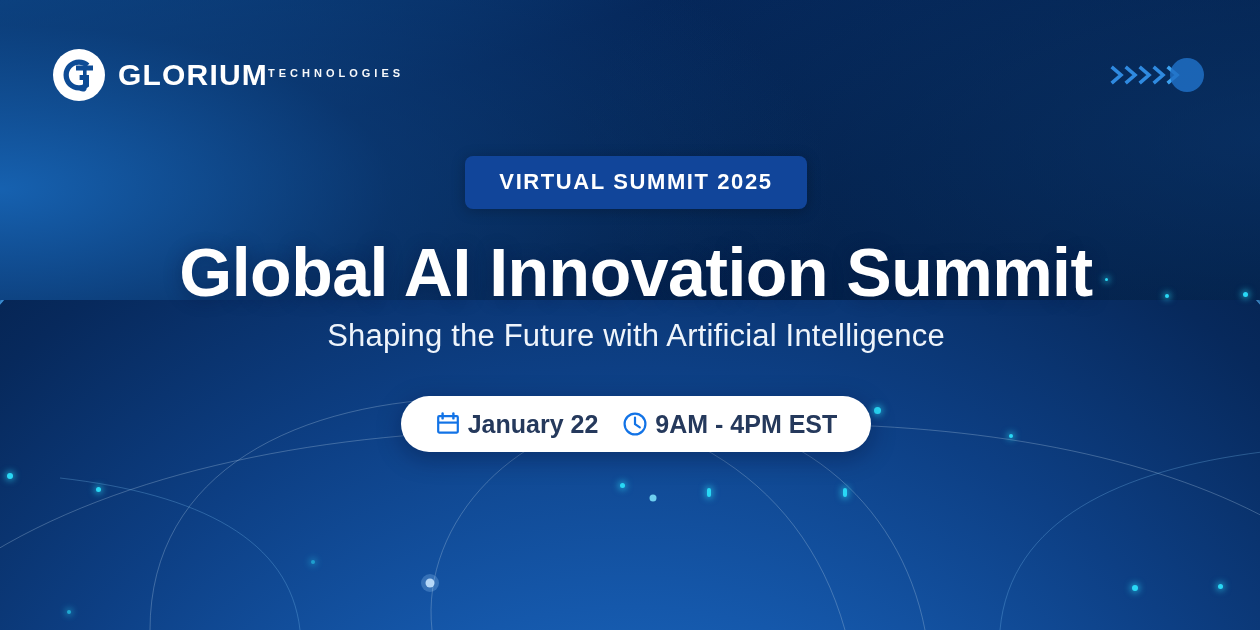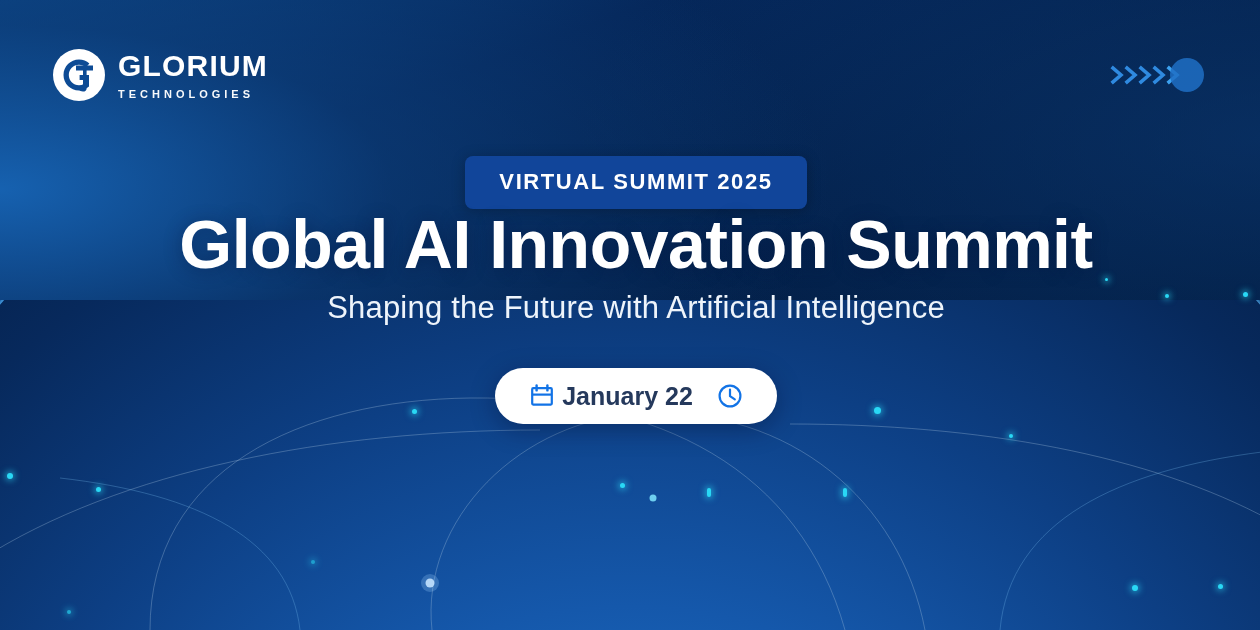--- a/index.html
+++ b/index.html
@@ -82,21 +82,21 @@
     bottom:-1004px;
     width:1752px; height:1752px;
     border-radius:50%;
     box-shadow:0 0 0 2px rgba(120,235,220,0.55), 0 0 18px 4px rgba(90,230,200,0.28);
     clip-path:inset(1% 0 64% 0);
   }
 
   
   .logo{ position:absolute; left:52px; top:48px; display:flex; align-items:center; gap:12px; }
   .logo-mark{ width:54px; height:54px; flex:0 0 54px; }
-  .logo-text{ display:flex; flex-direction:column; justify-content:center; }
+  .logo-text{ display:flex; flex-direction:row; justify-content:center; }
   .logo-name{
     color:#ffffff; font-size:30px; font-weight:bold;
     letter-spacing:1.2px; line-height:1; font-family:"Liberation Sans", sans-serif;
   }
   .logo-sub{
     color:#ffffff; font-size:11px; font-weight:bold;
     letter-spacing:4.0px; line-height:1; margin-top:8px; opacity:.97;
   }
 
   
@@ -116,20 +116,21 @@
     margin-top:156px;
     background:#11459a;
     color:#ffffff;
     font-size:22px; font-weight:bold; letter-spacing:1.6px;
     padding:13px 34px 14px;
     border-radius:8px;
     box-shadow:0 2px 14px rgba(0,0,0,.25);
     white-space:nowrap;
   }
   .title{
+    margin-top:28px;
     color:#ffffff;
     font-size:68px; font-weight:bold;
     letter-spacing:-0.5px; line-height:1.05;
     text-shadow:0 2px 18px rgba(0,20,60,.45);
     white-space:nowrap;
   }
   .subtitle{
     margin-top:10px;
     color:#eef4fb;
     font-size:31px; font-weight:400; letter-spacing:.2px;
@@ -242,18 +243,19 @@
           <line x1="18.4" y1="2.4" x2="18.4" y2="7.4" stroke="#1273e6" stroke-width="2.4" stroke-linecap="round"></line>
         </svg>
         <span class="pill-text">January 22</span>
       </div>
 
       <div class="pill-item">
         <svg class="pill-icon" width="26" height="26" viewBox="0 0 26 26">
           <circle cx="13" cy="13" r="10.4" fill="none" stroke="#1273e6" stroke-width="2.2"></circle>
           <polyline points="13,6.6 13,13.2 17.8,16.4" fill="none" stroke="#1273e6" stroke-width="2.2" stroke-linecap="round" stroke-linejoin="round"></polyline>
         </svg>
+        <span class="pill-text">9AM - 4PM EST</span>
       </div>
 
     </div>
   </div>
 
 </div>
 
 </body></html>

